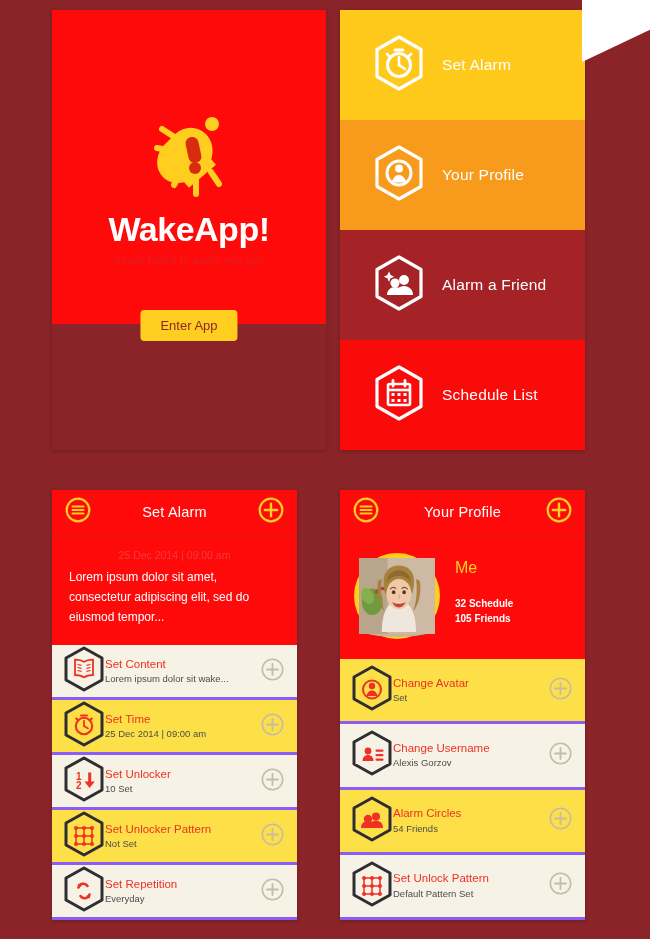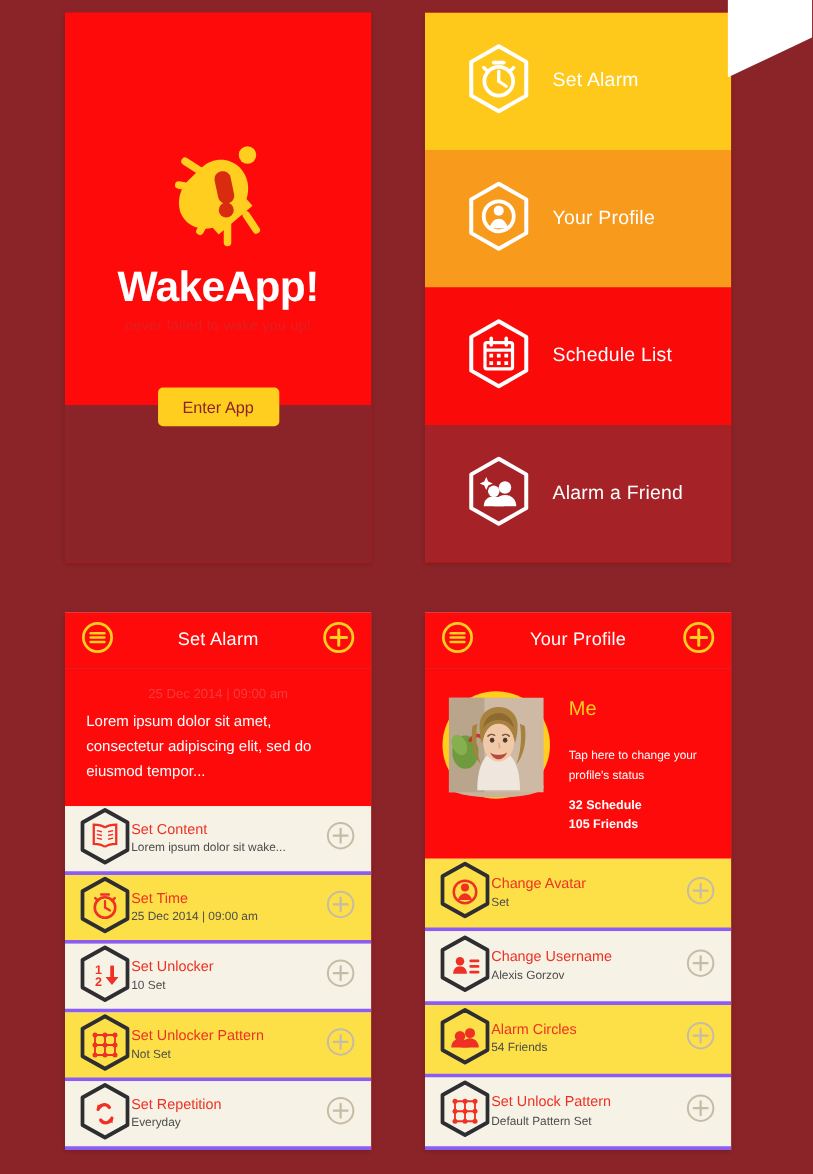--- a/index.html
+++ b/index.html
@@ -23,21 +23,21 @@
     position: absolute; inset: 0;
   }
 
   
   .card {
     position: absolute;
     overflow: hidden;
     background: #FF0A0A;
     box-shadow: 0 1px 4px rgba(0,0,0,.22);
   }
-  .card.s1 { left: 52px;  top: 10px;  width: 245px; height: 440px; }
+  .card.s1 { left: 52px;  top: 10px;  width: 274px; height: 440px; }
   .card.s2 { left: 340px; top: 10px;  width: 245px; height: 440px; }
   .card.s3 { left: 52px;  top: 490px; width: 245px; height: 430px; }
   .card.s4 { left: 340px; top: 490px; width: 245px; height: 430px; }
 
   
   .splash { width: 100%; height: 100%; position: relative; background: #8A2428; }
   .splash-red {
     position: absolute; left: 0; top: 0; width: 100%; height: 314px;
     background: #FF0A0A;
   }
@@ -206,55 +206,55 @@
           <svg width="52" height="56" viewBox="0 0 52 56">
             <path d="M26 2 L48 14.5 L48 41.5 L26 54 L4 41.5 L4 14.5 Z" fill="none" stroke="#fff" stroke-width="3.2" stroke-linejoin="round"></path>
             <circle cx="26" cy="28" r="12" fill="none" stroke="#fff" stroke-width="3"></circle>
             <circle cx="26" cy="23.5" r="4" fill="#fff"></circle>
             <path d="M18.5 37.5c1.5-5 4.4-7.5 7.5-7.5s6 2.5 7.5 7.5z" fill="#fff"></path>
           </svg>
         </span>
         <span class="menu-label">Your Profile</span>
       </div>
 
+      <div class="menu-row" style="background:#A52226">
+        <span class="hex-out">
+          <svg width="52" height="56" viewBox="0 0 52 56">
+            <path d="M26 2 L48 14.5 L48 41.5 L26 54 L4 41.5 L4 14.5 Z" fill="none" stroke="#fff" stroke-width="3.2" stroke-linejoin="round"></path>
+            <g fill="#fff">
+              <circle cx="31" cy="25" r="5"></circle>
+              <path d="M22 40c0-5.5 4-9 9-9s9 3.5 9 9z"></path>
+              <circle cx="22" cy="28" r="4.6"></circle>
+              <path d="M14 40c0-5 3.6-8 8-8s8 3 8 8z"></path>
+              <path d="M16 16.5l1.6 3.6 3.6 1.6-3.6 1.6L16 27l-1.6-3.7-3.6-1.6 3.6-1.6z"></path>
+            </g>
+          </svg>
+        </span>
+        <span class="menu-label">Alarm a Friend</span>
+      </div>
+
       <div class="menu-row" style="background:#FB0A0A">
         <span class="hex-out">
           <svg width="52" height="56" viewBox="0 0 52 56">
             <path d="M26 2 L48 14.5 L48 41.5 L26 54 L4 41.5 L4 14.5 Z" fill="none" stroke="#fff" stroke-width="3.2" stroke-linejoin="round"></path>
             <rect x="15" y="19" width="22" height="21" rx="1.5" fill="none" stroke="#fff" stroke-width="2.6"></rect>
             <line x1="15" y1="25" x2="37" y2="25" stroke="#fff" stroke-width="2.6"></line>
             <line x1="20" y1="15.5" x2="20" y2="21" stroke="#fff" stroke-width="2.8" stroke-linecap="round"></line>
             <line x1="32" y1="15.5" x2="32" y2="21" stroke="#fff" stroke-width="2.8" stroke-linecap="round"></line>
             <g fill="#fff">
               <rect x="18.5" y="28" width="3" height="3"></rect>
                 <rect x="24.5" y="28" width="3" height="3"></rect>
                 <rect x="30.5" y="28" width="3" height="3"></rect>
               <rect x="18.5" y="34" width="3" height="3"></rect>
                 <rect x="24.5" y="34" width="3" height="3"></rect>
                 <rect x="30.5" y="34" width="3" height="3"></rect>
             </g>
           </svg>
         </span>
         <span class="menu-label">Schedule List</span>
-      </div>
-
-      <div class="menu-row" style="background:#A52226">
-        <span class="hex-out">
-          <svg width="52" height="56" viewBox="0 0 52 56">
-            <path d="M26 2 L48 14.5 L48 41.5 L26 54 L4 41.5 L4 14.5 Z" fill="none" stroke="#fff" stroke-width="3.2" stroke-linejoin="round"></path>
-            <g fill="#fff">
-              <circle cx="31" cy="25" r="5"></circle>
-              <path d="M22 40c0-5.5 4-9 9-9s9 3.5 9 9z"></path>
-              <circle cx="22" cy="28" r="4.6"></circle>
-              <path d="M14 40c0-5 3.6-8 8-8s8 3 8 8z"></path>
-              <path d="M16 16.5l1.6 3.6 3.6 1.6-3.6 1.6L16 27l-1.6-3.7-3.6-1.6 3.6-1.6z"></path>
-            </g>
-          </svg>
-        </span>
-        <span class="menu-label">Alarm a Friend</span>
       </div>
 
     </div>
   </div>
 
   <div class="card s3">
     <div class="screen">
       <div class="topbar">
         <span class="circ-btn">
           <svg width="26" height="26" viewBox="0 0 26 26">
@@ -492,21 +492,20 @@
               <path d="M33 32.5c1.5-1.5 4-1.8 5.6-.6" stroke="#7a5a32" stroke-width="1.3" fill="none" stroke-linecap="round"></path>
               <path d="M45.4 31.9c1.6-1.2 4.1-.9 5.6.6" stroke="#7a5a32" stroke-width="1.3" fill="none" stroke-linecap="round"></path>
               <path d="M42 38.5c.8 2 1.5 3.2.2 4" stroke="#dba883" stroke-width="1.2" fill="none" stroke-linecap="round"></path>
               <path d="M35 46c2.5 3 11 3 14 0-1 4-4.5 6-7 6s-6-2-7-6z" fill="#b9483f"></path>
               <path d="M36 46.6c2.4 1 9.2 1 11.8 0-1.8.8-10 .8-11.8 0z" fill="#fff"></path>
             </svg>
           </span>
         </span>
         <span class="profile-meta">
           <span class="profile-name" style="display:block">Me</span>
-          <span class="profile-status" style="display:block">Tap here to change your profile's status</span>
           <span class="profile-stat first" style="display:block">32 Schedule</span>
           <span class="profile-stat" style="display:block">105 Friends</span>
         </span>
       </div>
 
       <div class="list">
 
         <div class="list-row plain">
           <span class="row-icon">
             <svg width="42" height="46" viewBox="0 0 42 46">

